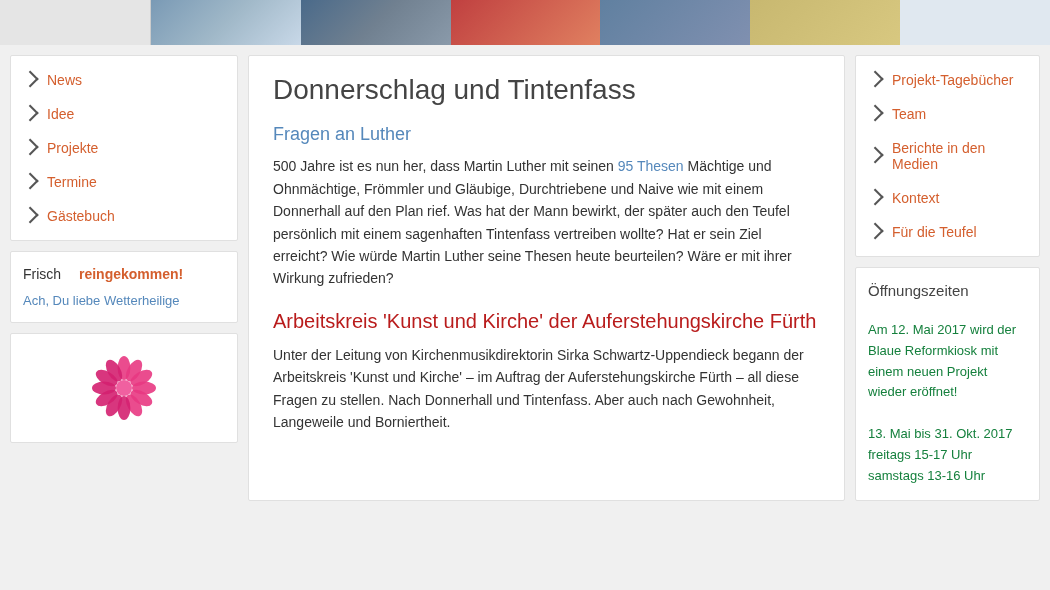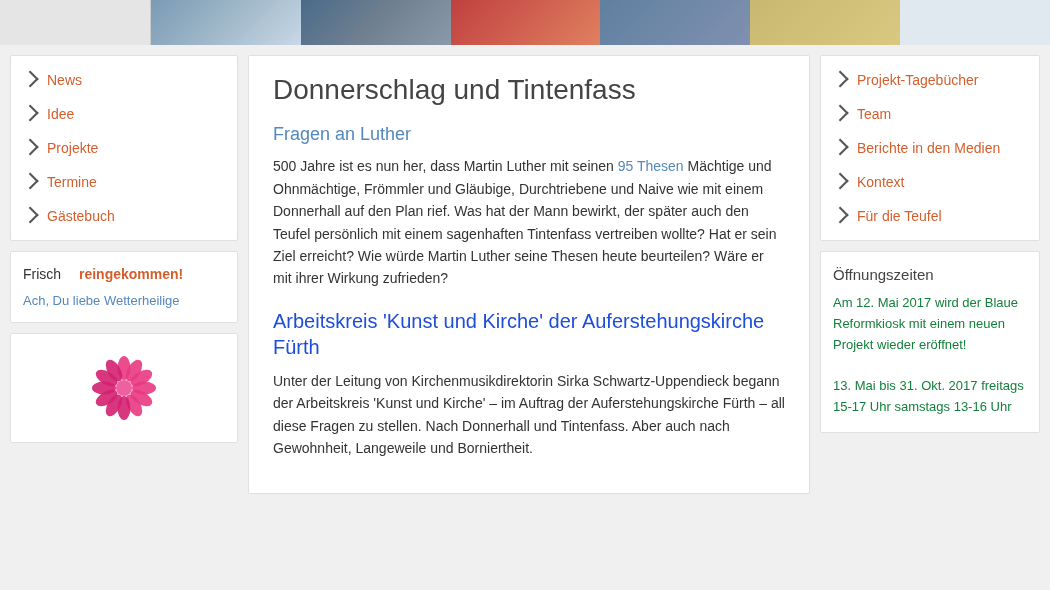--- a/index.html
+++ b/index.html
@@ -157,28 +157,28 @@
     }
 
     .inline-link {
       color: #5588bb;
       text-decoration: none;
     }
 
     .section2-title {
       font-size: 20px;
       font-weight: normal;
-      color: #1d4ed8;
+      color: #b91c1c;
       margin-bottom: 10px;
       line-height: 1.3;
     }
 
     
     .right-sidebar {
-      width: 220px;
+      width: 185px;
       flex-shrink: 0;
       display: flex;
       flex-direction: column;
       gap: 10px;
     }
 
     .right-nav-box {
       background: #fff;
       border: 1px solid #e0e0e0;
       padding: 12px 10px;
@@ -189,21 +189,21 @@
       background: #fff;
       border: 1px solid #e0e0e0;
       padding: 14px 12px;
       border-radius: 2px;
     }
 
     .right-info-box .box-title {
       font-size: 15px;
       color: #444;
       font-weight: normal;
-      margin-bottom: 10px;
+      margin-bottom: 21px;
     }
 
     .right-info-box .info-text {
       font-size: 13px;
       line-height: 1.6;
       color: #15803d;
     }
   </style>
 </head>
 <body>

